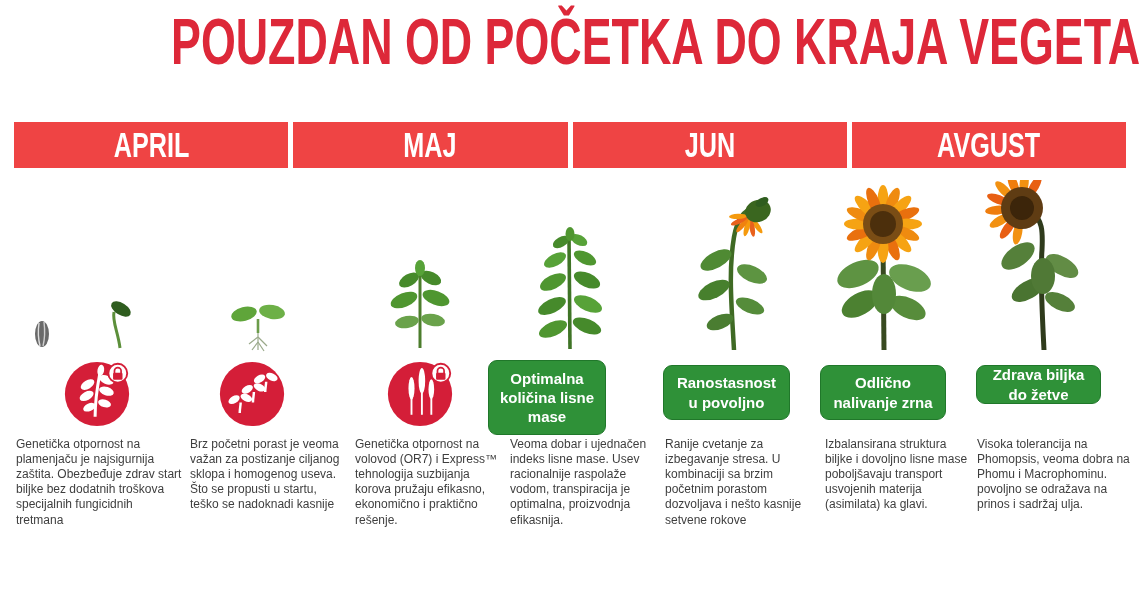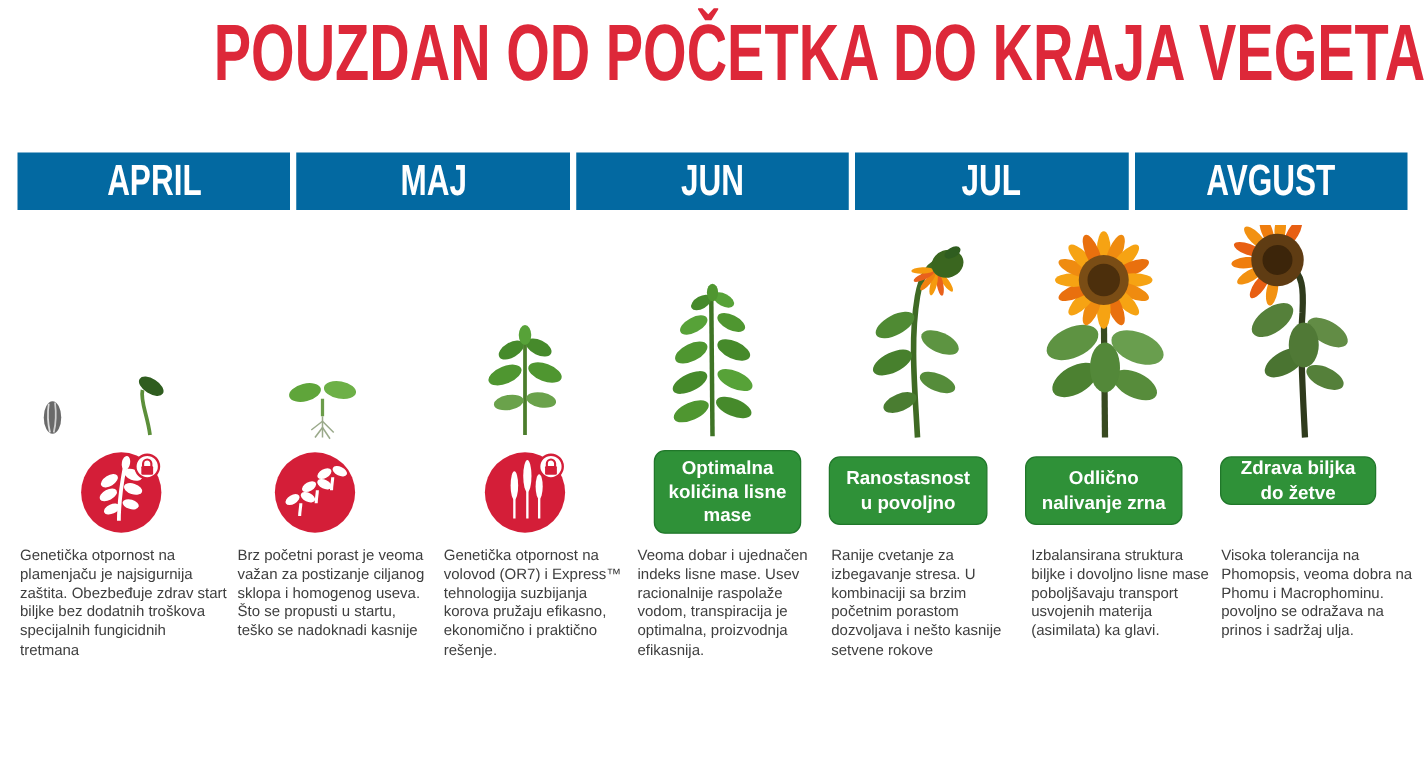--- a/index.html
+++ b/index.html
@@ -11,21 +11,21 @@
     text-align:center; white-space:nowrap;
     font-size:64px; font-weight:700; line-height:1.0;
     color:#dd2839; transform:scaleX(0.70); transform-origin:center;
   }
 
   .month-bar {
     position:absolute; top:122px; left:14px; width:1112px; height:46px;
     display:flex; gap:5px;
   }
   .month {
-    flex:1; background:#0369a1; color:#fff;
+    flex:1; background:#ef4444; color:#fff;
     display:flex; align-items:center; justify-content:center;
     font-size:35px; font-weight:700;
   }
   .month span { display:inline-block; transform:scaleX(0.72); }
 
   .plant { position:absolute; }
 
   .stage-icon { position:absolute; top:360px; }
 
   .green-badge {
@@ -50,23 +50,20 @@
 
   <div class="month-bar">
     <div class="month">
         <span>APRIL</span>
       </div>
     <div class="month">
         <span>MAJ</span>
       </div>
     <div class="month">
         <span>JUN</span>
-      </div>
-    <div class="month">
-        <span>JUL</span>
       </div>
     <div class="month">
         <span>AVGUST</span>
       </div>
   </div>
 
   <svg class="plant" style="left:28px; top:290px" width="110" height="60" viewBox="0 0 110 60">
     <ellipse cx="14" cy="44" rx="7" ry="13" fill="#6a6a6a"></ellipse>
     <path d="M11,33 C10,40 10,48 12,56" stroke="#ddd" stroke-width="1.4" fill="none"></path>
     <path d="M16,32 C17,40 17,48 15,56" stroke="#cfcfcf" stroke-width="1.4" fill="none"></path>
@@ -249,21 +246,21 @@
       <line x1="48" y1="58" x2="48" y2="40" stroke="#fff" stroke-width="2"></line>
       <ellipse cx="48" cy="31" rx="3" ry="10.5" fill="#fff"></ellipse>
     </g>
     <g>
       <circle cx="58" cy="14" r="10" fill="#fff" stroke="#d41e38" stroke-width="2"></circle>
       <path d="M54.5,14 v-2.5 a3.5,3.5 0 0 1 7,0 V14" stroke="#d41e38" stroke-width="1.8" fill="none"></path>
       <rect x="53" y="13.5" width="10" height="7.5" rx="1.2" fill="#d41e38"></rect>
     </g>
   </svg>
 
-  <div class="green-badge" style="left:523px; top:360px; width:118px; height:67px">Optimalna količina lisne mase</div>
+  <div class="green-badge" style="left:488px; top:360px; width:118px; height:75px">Optimalna količina lisne mase</div>
   <div class="green-badge" style="left:663px; top:365px; width:127px; height:55px">Ranostasnost u povoljno</div>
   <div class="green-badge" style="left:820px; top:365px; width:126px; height:55px">Odlično nalivanje zrna</div>
   <div class="green-badge" style="left:976px; top:365px; width:125px; height:39px">Zdrava biljka do žetve</div>
 
   <div class="stage-text" style="left:16px; width:166px">Genetička otpornost na plamenjaču je najsigurnija zaštita. Obezbeđuje zdrav start biljke bez dodatnih troškova specijalnih fungicidnih tretmana</div>
   <div class="stage-text" style="left:190px; width:155px">Brz početni porast je veoma važan za postizanje ciljanog sklopa i homogenog useva. Što se propusti u startu, teško se nadoknadi kasnije</div>
   <div class="stage-text" style="left:355px; width:150px">Genetička otpornost na volovod (OR7) i Express™ tehnologija suzbijanja korova pružaju efikasno, ekonomično i praktično rešenje.</div>
   <div class="stage-text" style="left:510px; width:152px">Veoma dobar i ujednačen indeks lisne mase. Usev racionalnije raspolaže vodom, transpiracija je optimalna, proizvodnja efikasnija.</div>
   <div class="stage-text" style="left:665px; width:160px">Ranije cvetanje za izbegavanje stresa. U kombinaciji sa brzim početnim porastom dozvoljava i nešto kasnije setvene rokove</div>
   <div class="stage-text" style="left:825px; width:152px">Izbalansirana struktura biljke i dovoljno lisne mase poboljšavaju transport usvojenih materija (asimilata) ka glavi.</div>

